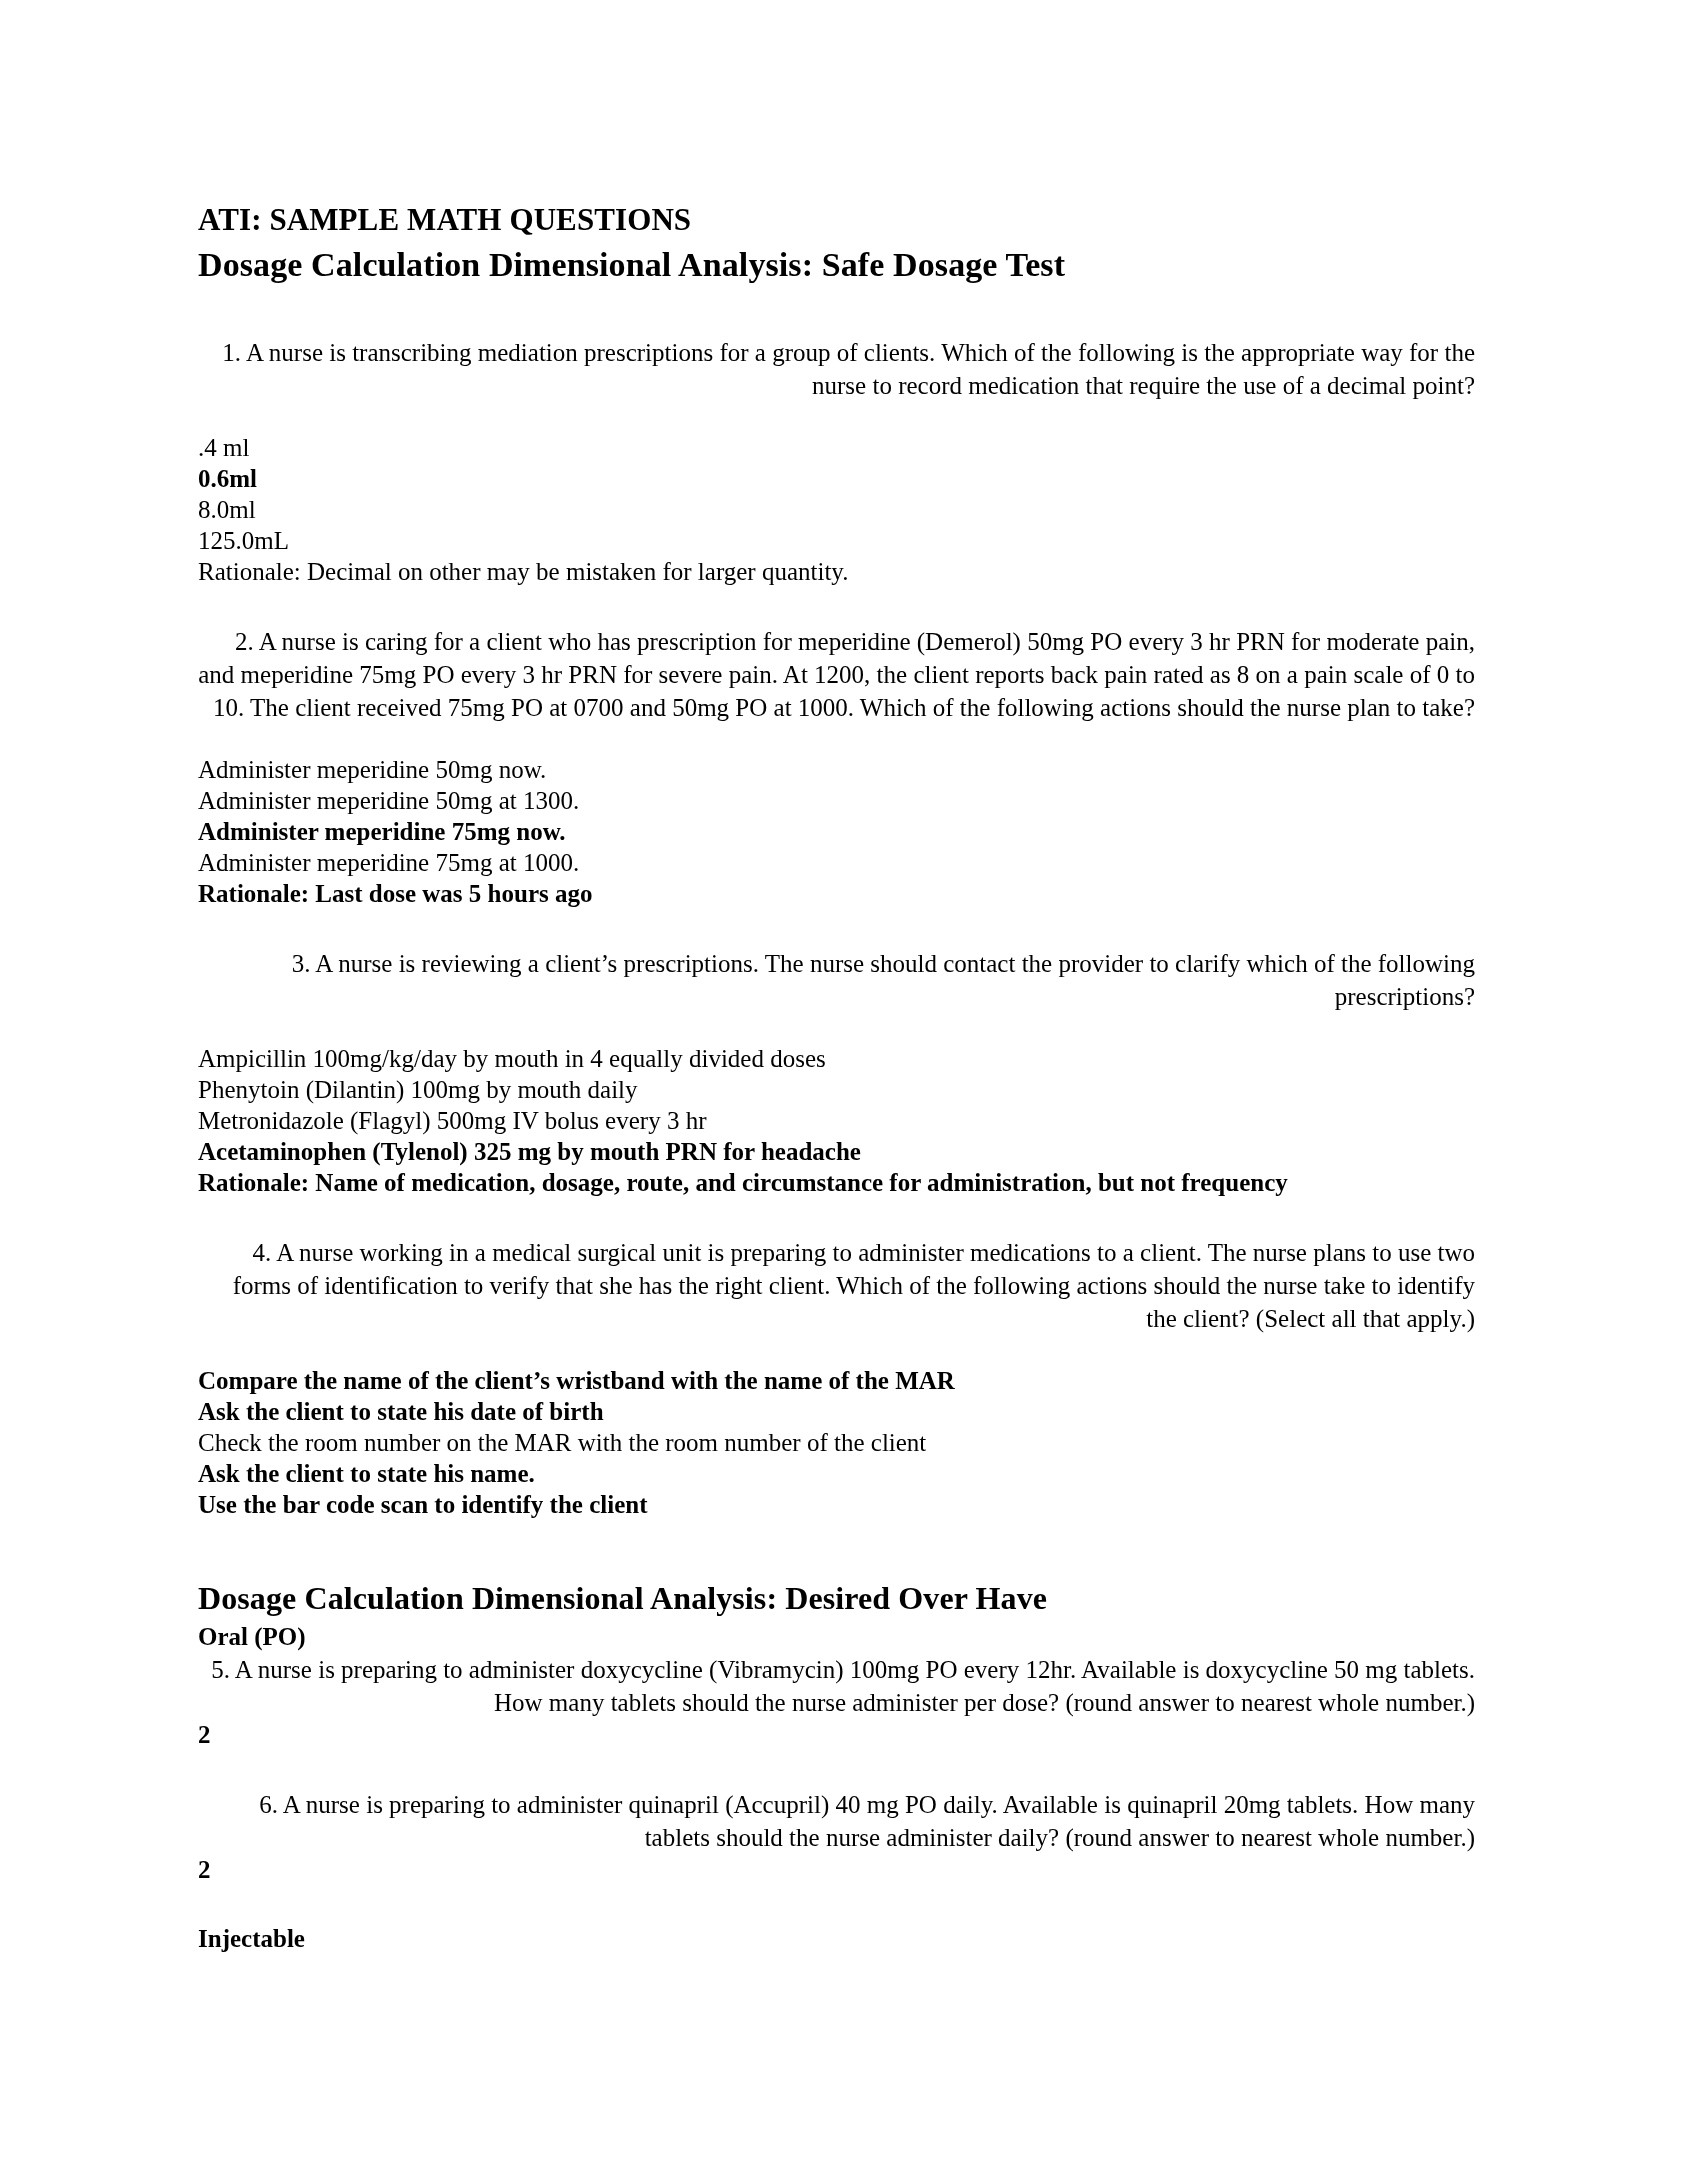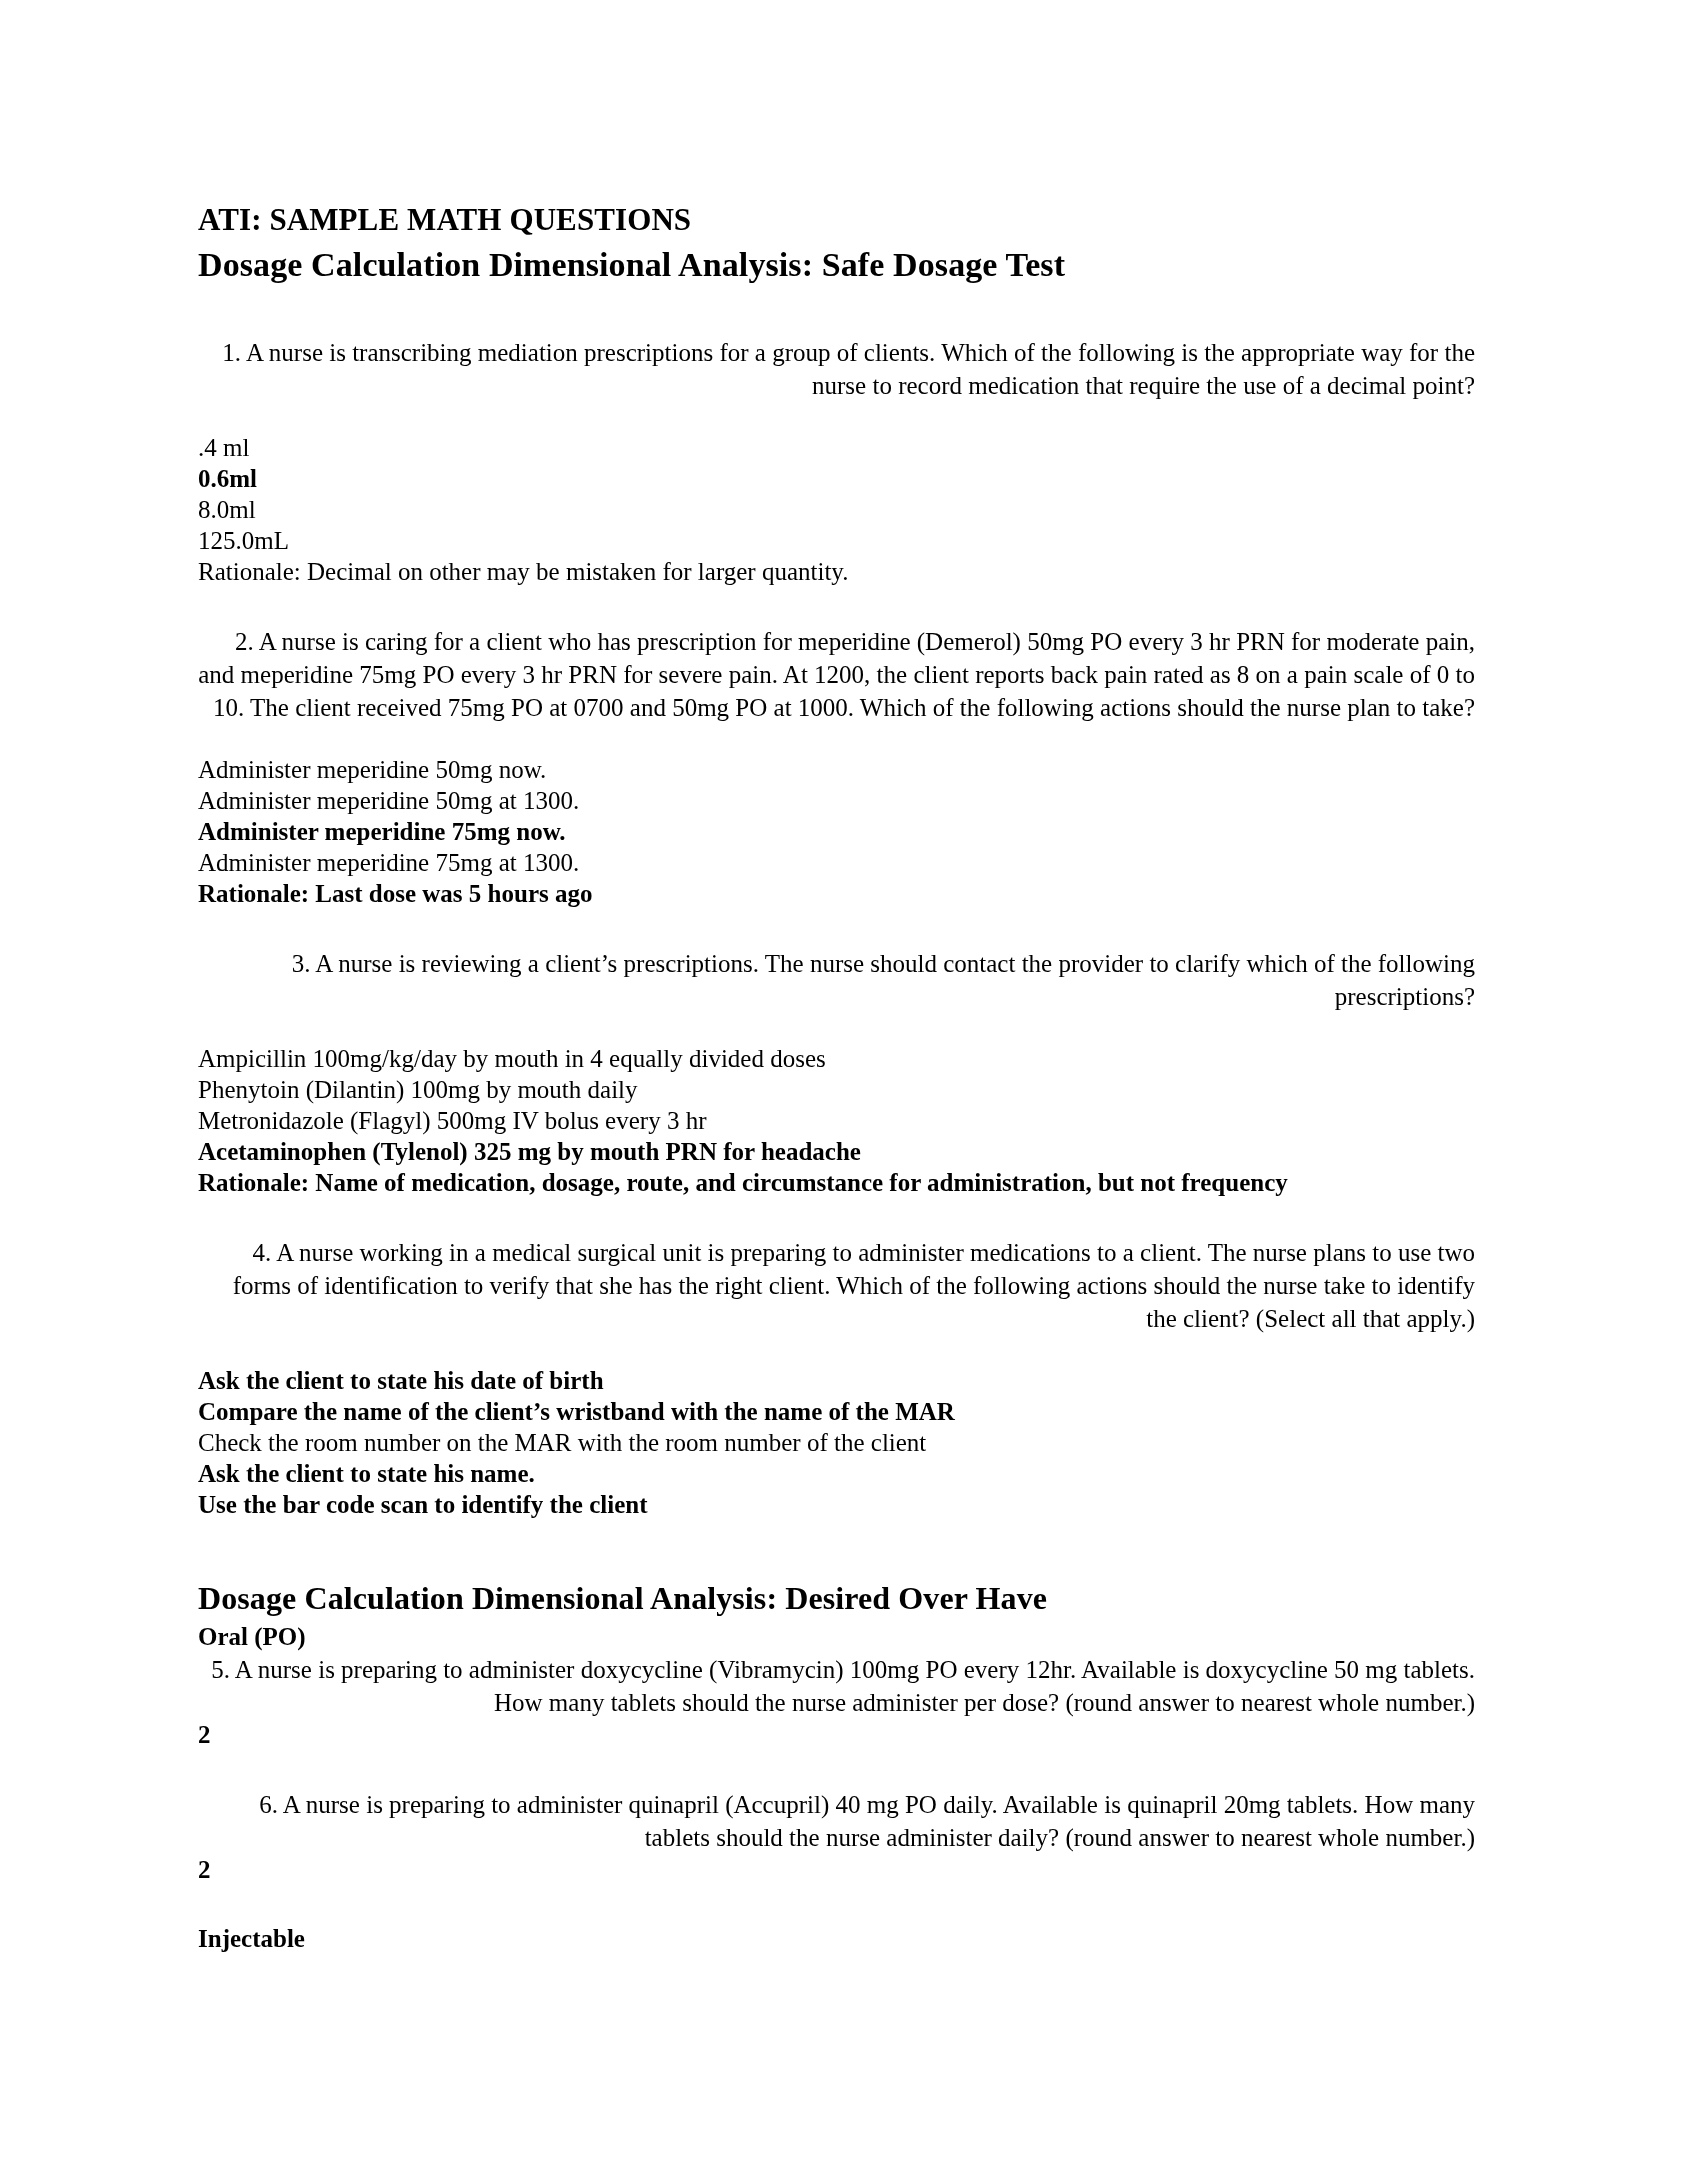--- a/index.html
+++ b/index.html
@@ -111,21 +111,21 @@
 
     <div class="gap-lg"></div>
 
     <div class="question-block">
       <div class="q-text">2.  A nurse is caring for a client who has prescription for meperidine (Demerol) 50mg PO every 3 hr PRN for moderate pain, and meperidine 75mg PO every 3 hr PRN for severe pain.  At 1200, the client reports back pain rated as 8 on a pain scale of 0 to 10.  The client received 75mg PO at 0700 and 50mg PO at 1000.  Which of the following actions should the nurse plan to take?</div>
       <div class="gap-md"></div>
       <div class="options">
         <div class="opt">Administer meperidine 50mg now.</div>
         <div class="opt">Administer meperidine 50mg at 1300.</div>
         <div class="opt bold">Administer meperidine 75mg now.</div>
-        <div class="opt">Administer meperidine 75mg at 1300.</div>
+        <div class="opt">Administer meperidine 75mg at 1000.</div>
         <div class="rationale bold">Rationale:  Last dose was 5 hours ago</div>
       </div>
     </div>
 
     <div class="gap-lg"></div>
 
     <div class="question-block">
       <div class="q-text">3.  A nurse is reviewing a client’s prescriptions.  The nurse should contact the provider to clarify which of the following prescriptions?</div>
       <div class="gap-md"></div>
       <div class="options">
@@ -136,22 +136,22 @@
         <div class="rationale bold">Rationale: Name of medication, dosage, route, and circumstance for administration, but not frequency</div>
       </div>
     </div>
 
     <div class="gap-lg"></div>
 
     <div class="question-block">
       <div class="q-text">4.  A nurse working in a medical surgical unit is preparing to administer medications to a client.  The nurse plans to use two forms of identification to verify that she has the right client.  Which of the following actions should the nurse take to identify the client?  (Select all that apply.)</div>
       <div class="gap-md"></div>
       <div class="options">
+        <div class="opt bold">Compare the name of the client’s wristband with the name of the MAR</div>
         <div class="opt bold">Ask the client to state his date of birth</div>
-        <div class="opt bold">Compare the name of the client’s wristband with the name of the MAR</div>
         <div class="opt">Check the room number on the MAR with the room number of the client</div>
         <div class="opt bold">Ask the client to state his name.</div>
         <div class="opt bold">Use the bar code scan to identify the client</div>
       </div>
     </div>
 
     <div class="gap-xl"></div>
 
     <div>
       <div class="section-heading">Dosage Calculation Dimensional Analysis:  Desired Over Have</div>

